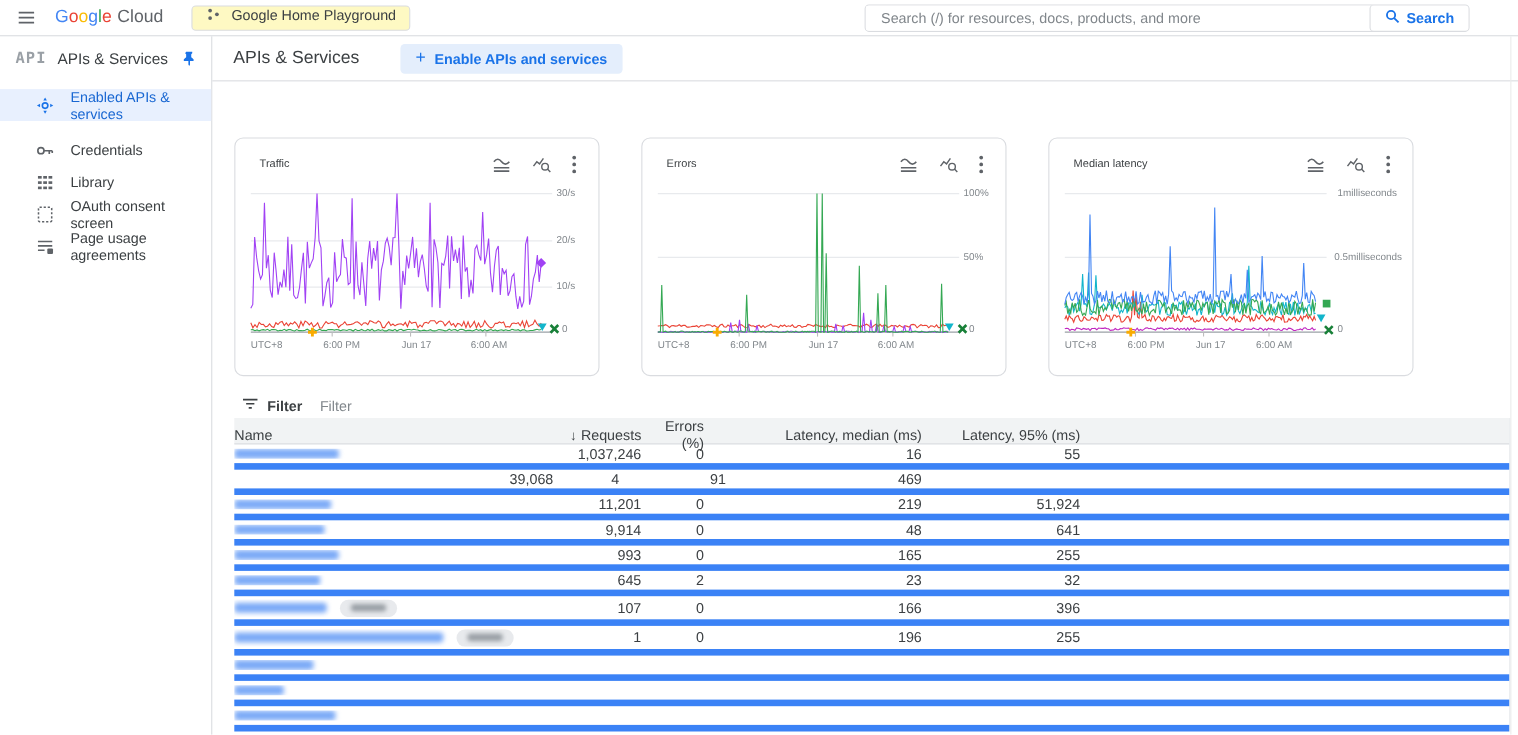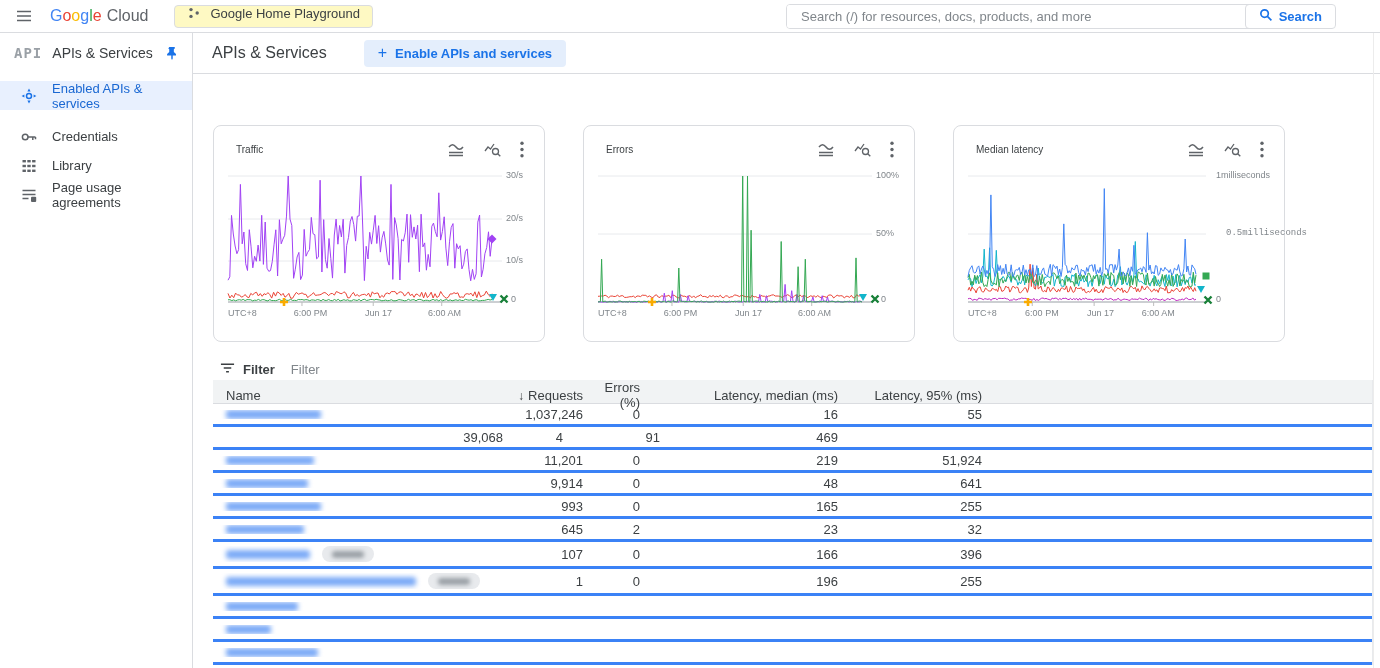--- a/index.html
+++ b/index.html
@@ -25,21 +25,21 @@
                 font-family:"Liberation Sans",sans-serif;}
 
   
   .frame { display:flex; height:635px;justify-content:center; }
   .sidebar { width:193px; border-right:1px solid #dadce0; flex:none; }
   .side-head { display:flex; align-items:center; height:40px; padding:0 14px; }
   .api-glyph { font-family:"DejaVu Sans Mono", monospace; font-weight:700; font-size:14px; color:#9aa0a6; letter-spacing:1px; }
   .side-title { font-size:14px; margin-left:10px; color:#3c4043; flex:1; }
   .pin { display:flex; cursor:pointer; }
   .nav { margin-top:8px; }
-  .nav-item { display:flex; align-items:center; height:29px; padding-left:20px; gap:14px; font-size:13px; color:#3c4043; cursor:pointer; }
+  .nav-item { display:flex; align-items:center; height:29px; padding-left:32px; gap:14px; font-size:13px; color:#3c4043; cursor:pointer; }
   .nav-item.active { background:#e8f0fe; color:#1967d2; font-weight:500; margin-bottom:12px; }
   .nav-item .nicon { width:18px; height:18px; display:flex; align-items:center; justify-content:center; }
 
   .main { flex:1; position:relative; }
   .page-head { height:41px; border-bottom:1px solid #dadce0; display:flex; align-items:center; }
   .page-title { margin-left:19px; font-size:16px; color:#3c4043; }
   .enable-btn { margin-left:37px; height:27px; background:#e4eefc; border:none; border-radius:4px; color:#1a73e8;
                 font-size:13px; font-weight:700; display:flex; align-items:center; gap:8px; padding:0 14px; cursor:pointer;
                 font-family:"Liberation Sans",sans-serif;}
   .plus { font-size:16px; font-weight:400; line-height:1; }
@@ -55,24 +55,24 @@
   .chart svg.plot { position:absolute; left:14px; top:4px; overflow:visible; }
   .ylab { position:absolute; font-size:9px; color:#80868b; white-space:nowrap; }
   .xlab { position:absolute; top:146px; font-size:9px; color:#80868b; white-space:nowrap; }
 
   
   .filter-row { display:flex; align-items:center; margin:16px 0 0 27px; gap:8px; height:22px; }
   .filter-label { font-size:13px; font-weight:700; color:#3c4043; }
   .filter-ph { font-size:13px; color:#80868b; margin-left:8px; flex:1; cursor:text; }
   .tbl { margin-left:20px; width:1160px; border-right:1px solid #e8eaed; }
   .trow { display:grid; grid-template-columns:290px 80px 77px 178px 144px auto; align-items:center;
-          border-bottom:3px solid #3b82f6; height:23px; font-size:13px; }
+          border-bottom:6px solid #3b82f6; height:23px; font-size:13px; }
   .trow.chiprow { height:27px; }
   .thead { background:#f1f3f4; height:24px; border-bottom:1px solid #dadce0; font-weight:500; color:#3c4043; }
-  .cell-name { padding-left:13px; display:flex; align-items:center; overflow:hidden; }
+  .cell-name { padding-left:0; display:flex; align-items:center; overflow:hidden; }
   .num { text-align:right; color:#3c4043; }
   .col-err { padding-right:20px; }
   .thead .num { color:#3c4043; }
   .sort-arrow { font-size:12px; margin-right:4px; color:#3c4043; }
   a.api-link { color:#1a73e8; text-decoration:underline; cursor:pointer; }
   .masked { display:inline-block; height:9px; border-radius:3px; background:#7baaf7; filter:blur(2.5px); cursor:pointer; }
   .chip { display:inline-flex; align-items:center; justify-content:center; height:16px; width:52px; margin-left:12px;
           background:#e8eaed; border-radius:9px; flex:none; }
   .chip .chip-mask { display:inline-block; width:32px; height:7px; background:#9aa0a6; border-radius:3px; filter:blur(2px); }
   .right-gutter { position:absolute; top:0; right:6px; width:1px; height:635px; background:#ececec; }
@@ -162,20 +162,28 @@
                 <rect x="2.5" y="12.6" width="3.4" height="2.4"></rect>
                 <rect x="7.3" y="12.6" width="3.4" height="2.4"></rect>
                 <rect x="12.1" y="12.6" width="3.4" height="2.4"></rect>
               </svg>
             </span>
             <span>Library</span>
           </div>
           <div class="nav-item">
             <span class="nicon">
               <svg width="18" height="18" viewBox="0 0 18 18">
+                <rect x="3" y="2.5" width="12" height="13" rx="1" fill="none" stroke="#5f6368" stroke-width="1.4" stroke-dasharray="2 1.7"></rect>
+              </svg>
+            </span>
+            <span>OAuth consent screen</span>
+          </div>
+          <div class="nav-item">
+            <span class="nicon">
+              <svg width="18" height="18" viewBox="0 0 18 18">
                 <path d="M2.5 4.5h13M2.5 8.5h13M2.5 12.5h6" stroke="#5f6368" stroke-width="1.5" fill="none"></path>
                 <rect x="11" y="10.8" width="5.2" height="5.2" rx="1" fill="#5f6368"></rect>
               </svg>
             </span>
             <span>Page usage agreements</span>
           </div>
         </div>
     </div>
 
     <div class="main">
@@ -329,21 +337,21 @@
                 <polyline points="0.0,124.2 1.3,121.3 2.7,125.1 4.0,120.8 5.4,123.0 6.7,123.7 8.1,126.9 9.4,123.0 10.8,121.4 12.1,120.8 13.5,124.9 14.8,126.2 16.2,125.4 17.5,122.0 18.9,123.2 20.2,124.8 21.6,125.1 22.9,125.0 24.3,122.3 25.6,122.8 27.0,124.3 28.3,123.3 29.7,125.6 31.0,120.5 32.4,120.8 33.7,125.2 35.1,125.1 36.4,123.6 37.8,120.0 39.1,121.5 40.5,121.1 41.8,126.1 43.2,123.8 44.5,120.5 45.9,120.6 47.2,122.3 48.6,121.1 49.9,121.5 51.3,126.6 52.6,126.7 54.0,125.4 55.3,123.7 56.7,121.6 58.0,122.2 59.4,126.4 60.7,122.0 62.1,98.2 63.4,120.5 64.8,102.0 66.1,122.2 67.5,123.2 68.8,108.3 70.2,122.9 71.5,122.0 72.9,120.0 74.2,124.9 75.6,125.6 76.9,124.4 78.2,126.1 79.6,121.0 80.9,121.6 82.3,125.6 83.6,123.8 85.0,121.5 86.3,122.6 87.7,125.0 89.0,126.0 90.4,123.3 91.7,125.4 93.1,122.2 94.4,121.9 95.8,123.1 97.1,123.4 98.5,119.9 99.8,126.0 101.2,125.4 102.5,120.4 103.9,123.8 105.2,126.4 106.6,125.5 107.9,121.0 109.3,122.6 110.6,122.4 112.0,122.4 113.3,121.5 114.7,124.6 116.0,122.9 117.4,126.3 118.7,126.8 120.1,125.2 121.4,126.1 122.8,125.4 124.1,123.1 125.5,121.4 126.8,125.8 128.2,123.2 129.5,126.1 130.9,126.6 132.2,125.9 133.6,123.4 134.9,126.6 136.3,123.0 137.6,120.6 139.0,121.8 140.3,122.2 141.7,122.3 143.0,120.6 144.4,122.8 145.7,124.4 147.1,125.6 148.4,124.0 149.8,122.0 151.1,122.8 152.4,124.4 153.8,121.9 155.1,126.5 156.5,124.0 157.8,126.1 159.2,126.6 160.5,124.7 161.9,121.0 163.2,120.3 164.6,121.7 165.9,122.9 167.3,121.2 168.6,125.8 170.0,122.6 171.3,125.8 172.7,124.8 174.0,119.9 175.4,122.7 176.7,124.0 178.1,121.4 179.4,120.4 180.8,122.4 182.1,123.7 183.5,125.8 184.8,124.9 186.2,122.8 187.5,125.0 188.9,123.8 190.2,126.4 191.6,122.0 192.9,121.8 194.3,122.5 195.6,122.6 197.0,124.7 198.3,120.0 199.7,126.9 201.0,126.7 202.4,126.5 203.7,123.6 205.1,125.3 206.4,124.5 207.8,122.7 209.1,122.4 210.5,124.4 211.8,126.0 213.2,124.2 214.5,121.5 215.9,125.2 217.2,121.6 218.6,122.3 219.9,120.0 221.3,123.5 222.6,121.0 224.0,123.6 225.3,125.6 226.7,121.7 228.0,125.2" fill="none" stroke="#ea4335" stroke-width="1"></polyline>
                 <polyline points="0.0,113.9 1.3,111.6 2.7,113.1 4.0,120.7 5.4,115.3 6.7,110.6 8.1,117.5 9.4,113.4 10.8,110.9 12.1,108.7 13.5,116.8 14.8,110.7 16.2,83.1 17.5,110.6 18.9,110.1 20.2,113.0 21.6,81.8 22.9,119.3 24.3,119.9 25.6,117.4 27.0,110.3 28.3,84.3 29.7,111.7 31.0,113.8 32.4,113.9 33.7,113.0 35.1,110.4 36.4,112.4 37.8,115.6 39.1,112.3 40.5,109.8 41.8,112.1 43.2,116.4 44.5,109.6 45.9,110.2 47.2,114.0 48.6,113.7 49.9,119.2 51.3,115.7 52.6,117.9 54.0,114.4 55.3,110.3 56.7,118.9 58.0,109.4 59.4,109.7 60.7,109.4 62.1,113.2 63.4,109.7 64.8,116.0 66.1,117.3 67.5,119.8 68.8,116.2 70.2,102.0 71.5,112.9 72.9,114.6 74.2,117.4 75.6,115.6 76.9,111.0 78.2,111.5 79.6,109.9 80.9,111.4 82.3,111.1 83.6,110.4 85.0,108.3 86.3,120.1 87.7,113.8 89.0,111.7 90.4,108.4 91.7,109.8 93.1,119.9 94.4,120.3 95.8,120.6 97.1,110.9 98.5,110.3 99.8,112.1 101.2,111.5 102.5,116.3 103.9,108.8 105.2,110.4 106.6,108.4 107.9,118.2 109.3,114.9 110.6,120.1 112.0,114.2 113.3,114.9 114.7,110.3 116.0,116.1 117.4,114.5 118.7,109.9 120.1,120.7 121.4,115.7 122.8,114.7 124.1,120.3 125.5,113.4 126.8,111.2 128.2,108.9 129.5,108.9 130.9,117.6 132.2,117.7 133.6,110.1 134.9,110.3 136.3,118.2 137.6,108.8 139.0,112.4 140.3,113.0 141.7,110.4 143.0,120.1 144.4,118.7 145.7,113.3 147.1,120.6 148.4,118.5 149.8,108.9 151.1,108.3 152.4,100.7 153.8,119.0 155.1,116.6 156.5,110.6 157.8,116.4 159.2,119.1 160.5,115.2 161.9,111.6 163.2,109.9 164.6,116.2 165.9,108.7 167.3,75.5 168.6,112.2 170.0,112.9 171.3,116.0 172.7,115.3 174.0,116.0 175.4,117.6 176.7,118.2 178.1,108.8 179.4,111.9 180.8,117.8 182.1,120.1 183.5,115.7 184.8,115.5 186.2,109.3 187.5,116.9 188.9,119.9 190.2,113.7 191.6,117.6 192.9,113.2 194.3,110.2 195.6,116.1 197.0,120.5 198.3,108.5 199.7,114.5 201.0,108.7 202.4,118.5 203.7,119.8 205.1,110.1 206.4,118.6 207.8,108.5 209.1,120.8 210.5,113.8 211.8,109.4 213.2,119.9 214.5,115.8 215.9,113.7 217.2,118.6 218.6,113.7 219.9,116.4 221.3,111.5 222.6,110.8 224.0,117.1 225.3,108.8 226.7,119.3 228.0,118.8" fill="none" stroke="#12b5cb" stroke-width="1"></polyline>
                 <polyline points="0.0,111.7 1.3,108.4 2.7,119.1 4.0,115.2 5.4,118.8 6.7,109.2 8.1,114.1 9.4,109.5 10.8,117.8 12.1,116.2 13.5,106.0 14.8,116.4 16.2,120.6 17.5,118.8 18.9,120.6 20.2,113.2 21.6,106.8 22.9,114.4 24.3,117.3 25.6,118.0 27.0,117.4 28.3,119.1 29.7,106.8 31.0,120.7 32.4,113.3 33.7,112.1 35.1,117.1 36.4,114.0 37.8,115.4 39.1,110.5 40.5,106.2 41.8,106.7 43.2,115.1 44.5,106.4 45.9,112.2 47.2,113.6 48.6,109.7 49.9,109.1 51.3,114.5 52.6,107.1 54.0,106.2 55.3,114.7 56.7,107.8 58.0,117.0 59.4,110.4 60.7,116.7 62.1,108.9 63.4,106.9 64.8,116.3 66.1,117.3 67.5,114.2 68.8,115.3 70.2,119.5 71.5,110.2 72.9,119.0 74.2,108.4 75.6,115.7 76.9,120.7 78.2,117.5 79.6,116.3 80.9,115.2 82.3,118.7 83.6,107.7 85.0,107.0 86.3,107.1 87.7,109.3 89.0,112.5 90.4,109.9 91.7,117.7 93.1,114.5 94.4,113.1 95.8,115.5 97.1,119.4 98.5,109.1 99.8,115.5 101.2,112.0 102.5,115.9 103.9,115.6 105.2,115.9 106.6,120.4 107.9,107.0 109.3,117.5 110.6,109.0 112.0,113.9 113.3,108.7 114.7,112.5 116.0,109.1 117.4,113.3 118.7,115.5 120.1,107.0 121.4,107.5 122.8,111.4 124.1,116.3 125.5,109.6 126.8,112.8 128.2,109.5 129.5,108.9 130.9,120.1 132.2,109.0 133.6,111.8 134.9,119.3 136.3,107.7 137.6,109.9 139.0,110.0 140.3,106.1 141.7,118.6 143.0,106.5 144.4,108.8 145.7,109.4 147.1,118.9 148.4,118.5 149.8,116.3 151.1,106.7 152.4,113.7 153.8,106.2 155.1,117.9 156.5,107.3 157.8,115.7 159.2,106.7 160.5,108.8 161.9,120.4 163.2,109.6 164.6,118.8 165.9,111.9 167.3,109.7 168.6,120.5 170.0,106.1 171.3,106.4 172.7,108.4 174.0,106.7 175.4,108.6 176.7,117.0 178.1,119.1 179.4,107.1 180.8,118.3 182.1,117.5 183.5,116.1 184.8,112.5 186.2,120.1 187.5,110.5 188.9,116.6 190.2,117.3 191.6,120.5 192.9,118.4 194.3,108.4 195.6,115.2 197.0,109.1 198.3,114.8 199.7,120.2 201.0,113.8 202.4,119.5 203.7,107.2 205.1,120.4 206.4,117.3 207.8,115.6 209.1,107.9 210.5,110.2 211.8,119.9 213.2,113.5 214.5,115.6 215.9,108.3 217.2,117.1 218.6,114.5 219.9,115.1 221.3,120.4 222.6,120.5 224.0,120.1 225.3,106.2 226.7,117.2 228.0,109.1" fill="none" stroke="#34a853" stroke-width="1"></polyline>
                 <polyline points="0.0,110.7 1.3,104.4 2.7,101.7 4.0,99.7 5.4,105.8 6.7,107.2 8.1,106.0 9.4,101.4 10.8,99.9 12.1,108.1 13.5,103.0 14.8,100.0 16.2,103.5 17.5,110.2 18.9,104.4 20.2,108.0 21.6,101.2 22.9,28.9 24.3,100.8 25.6,103.3 27.0,110.6 28.3,107.1 29.7,98.6 31.0,104.9 32.4,99.6 33.7,108.5 35.1,102.3 36.4,107.9 37.8,98.2 39.1,107.9 40.5,109.0 41.8,108.6 43.2,98.8 44.5,110.3 45.9,109.4 47.2,104.3 48.6,103.7 49.9,104.1 51.3,101.4 52.6,108.7 54.0,106.7 55.3,99.1 56.7,108.8 58.0,103.7 59.4,109.4 60.7,103.9 62.1,103.6 63.4,108.2 64.8,98.8 66.1,110.4 67.5,109.0 68.8,99.6 70.2,108.6 71.5,108.1 72.9,108.2 74.2,104.1 75.6,101.9 76.9,108.2 78.2,108.8 79.6,110.4 80.9,102.9 82.3,98.3 83.6,110.1 85.0,98.7 86.3,99.9 87.7,102.6 89.0,100.1 90.4,108.3 91.7,103.0 93.1,110.5 94.4,101.4 95.8,57.9 97.1,98.4 98.5,100.1 99.8,107.1 101.2,104.7 102.5,107.1 103.9,101.7 105.2,103.4 106.6,103.7 107.9,99.5 109.3,99.2 110.6,106.3 112.0,110.1 113.3,103.3 114.7,104.9 116.0,104.7 117.4,109.1 118.7,101.5 120.1,105.6 121.4,99.7 122.8,99.6 124.1,98.7 125.5,105.4 126.8,98.4 128.2,108.1 129.5,103.8 130.9,107.1 132.2,101.4 133.6,109.8 134.9,105.4 136.3,22.6 137.6,103.3 139.0,102.7 140.3,107.3 141.7,98.8 143.0,98.8 144.4,98.6 145.7,106.9 147.1,98.6 148.4,104.1 149.8,99.0 151.1,83.1 152.4,109.3 153.8,109.9 155.1,105.8 156.5,108.8 157.8,110.1 159.2,106.4 160.5,101.9 161.9,109.9 163.2,100.8 164.6,105.3 165.9,79.3 167.3,108.4 168.6,106.7 170.0,103.7 171.3,103.3 172.7,102.0 174.0,105.8 175.4,100.6 176.7,102.2 178.1,106.4 179.4,66.7 180.8,104.1 182.1,99.0 183.5,107.8 184.8,105.8 186.2,108.0 187.5,99.6 188.9,100.1 190.2,109.3 191.6,108.0 192.9,101.9 194.3,104.5 195.6,105.0 197.0,101.3 198.3,103.5 199.7,104.0 201.0,106.7 202.4,103.5 203.7,109.0 205.1,107.5 206.4,102.2 207.8,103.4 209.1,104.2 210.5,98.6 211.8,105.8 213.2,110.0 214.5,109.4 215.9,102.8 217.2,73.0 218.6,106.0 219.9,100.0 221.3,108.7 222.6,109.2 224.0,98.9 225.3,101.1 226.7,102.8 228.0,108.3" fill="none" stroke="#4285f4" stroke-width="1"></polyline>
                 <path d="M56 136H64M60 132V140" stroke="#f9ab00" stroke-width="2.6" fill="none"></path>
                 <rect x="234.5" y="106.5" width="7" height="7" fill="#34a853"></rect>
                 <polygon points="229,120 237,120 233,127" fill="#12b5cb"></polygon>
                 <path d="M236.5 130.5L243.5 137.5M243.5 130.5L236.5 137.5" stroke="#188038" stroke-width="2.4" fill="none"></path>
               </svg>
               <span class="ylab" style="left: 262px; top: 8px;">1milliseconds</span>
-              <span class="ylab" style="left: 272px; top: 66px; font-family: Liberation Mono, monospace;">0.5milliseconds</span>
+              <span class="ylab" style="left: 259px; top: 66px;">0.5milliseconds</span>
               <span class="ylab" style="left: 262px; top: 132px;">0</span>
               <span class="xlab" style="left: 14px;">UTC+8</span>
               <span class="xlab" style="left: 71.12px;">6:00 PM</span>
               <span class="xlab" style="left: 133px;">Jun 17</span>
               <span class="xlab" style="left: 187.74px;">6:00 AM</span>
             </div>
           </div>
         </div>
 
       <div class="filter-row">

